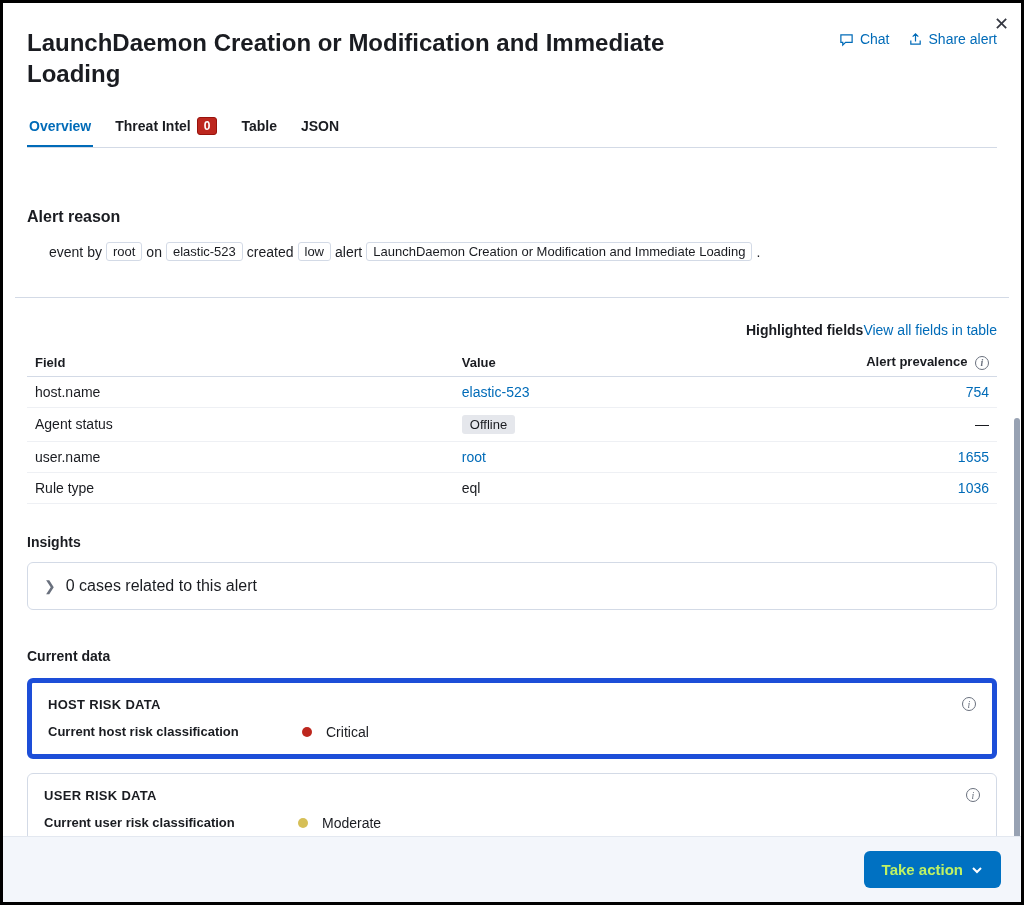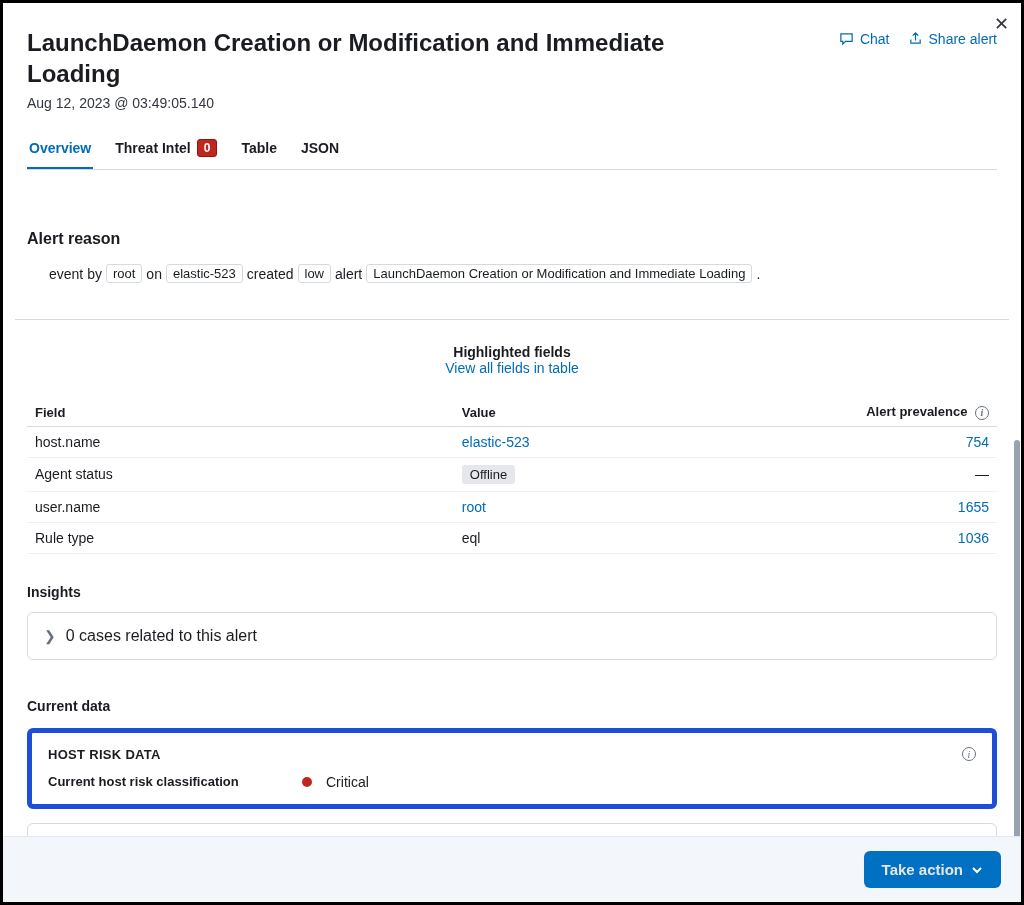--- a/index.html
+++ b/index.html
@@ -4,33 +4,33 @@
 <style>
 * { box-sizing: border-box; margin: 0; padding: 0; }
 body { font-family: -apple-system, BlinkMacSystemFont, "Segoe UI", Helvetica, Arial, sans-serif; background: #fff; color: #1a1c21; width: 1024px; height: 905px; overflow: hidden; position: relative; }
 .frame { border: 3px solid #000; width: 1024px; height: 905px; position: relative; display: flex; flex-direction: column; }
 .close-btn { position: absolute; top: 10px; right: 12px; font-size: 18px; color: #343741; cursor: pointer; background: none; border: none; }
 .header { padding: 24px 24px 0 24px; }
 .header-top { display: flex; justify-content: space-between; align-items: flex-start; }
 .title { font-size: 24px; font-weight: 700; line-height: 1.3; max-width: 700px; }
 .timestamp { font-size: 14px; color: #343741; margin-top: 6px; }
 .header-actions { display: flex; gap: 18px; align-items: center; padding-top: 4px; }
-.header-link { color: #006bb8; font-size: 14px; display: inline-flex; align-items: flex-start; gap: 6px; cursor: pointer; text-decoration: none; }
+.header-link { color: #006bb8; font-size: 14px; display: inline-flex; align-items: flex-end; gap: 6px; cursor: pointer; text-decoration: none; }
 .tabs { display: flex; gap: 20px; border-bottom: 1px solid #d3dae6; margin-top: 18px; }
 .tab { font-size: 14px; font-weight: 700; padding: 10px 2px; cursor: pointer; display: inline-flex; align-items: center; gap: 6px; color: #1a1c21; border-bottom: 2px solid transparent; }
 .tab.active { color: #006bb8; border-bottom-color: #006bb8; }
 .badge-count { background: #bd271e; color: #fff; border-radius: 3px; padding: 0 6px; font-size: 12px; font-weight: 700; height: 18px; display: inline-flex; align-items: center; border: 1px solid #98130c; }
 .content { flex: 1; overflow-y: auto; padding: 0 12px 0 12px; position: relative; }
 .section { padding: 0 12px; }
 .section-title { font-size: 16px; font-weight: 700; margin: 60px 0 16px 0; }
 .reason-line { font-size: 14px; padding-left: 22px; display: flex; flex-wrap: wrap; gap: 4px; align-items: center; }
 .tag { border: 1px solid #d3dae6; border-radius: 3px; padding: 1px 6px; font-size: 13px; background: #fff; }
 .divider { border-top: 1px solid #d3dae6; margin: 36px 0 0 0; }
 .sub-section { padding: 0 12px; }
-.sub-header-row { display: flex; justify-content: flex-end; align-items: center; margin: 24px 0 22px 0; flex-direction: column; }
+.sub-header-row { display: flex; justify-content: flex-end; align-items: center; margin: 24px 0 10px 0; }
 .sub-title { font-size: 14px; font-weight: 700; }
 .link { color: #006bb8; font-size: 14px; cursor: pointer; }
 .table { width: 100%; border-collapse: collapse; font-size: 14px; }
 .table th { text-align: left; font-weight: 700; font-size: 13px; padding: 6px 8px; border-bottom: 1px solid #d3dae6; color: #1a1c21; }
 .table th:last-child { text-align: right; }
 .table td { padding: 7px 8px; border-bottom: 1px solid #eef0f4; }
 .table td:last-child { text-align: right; }
 .table .val-link { color: #006bb8; }
 .badge-offline { background: #e5e7ec; border-radius: 3px; padding: 2px 8px; font-size: 13px; display: inline-block; }
 .info-icon { display: inline-flex; width: 14px; height: 14px; border: 1px solid #69707d; border-radius: 50%; align-items: center; justify-content: center; font-size: 10px; color: #69707d; font-style: italic; font-family: Georgia, serif; margin-left: 4px; vertical-align: middle; }
@@ -40,37 +40,36 @@
 .card { border: 1px solid #d3dae6; border-radius: 6px; padding: 14px 16px; margin-bottom: 14px; position: relative; }
 .card.highlight { border: 5px solid #1d4ed8; border-radius: 6px; }
 .card-header { display: flex; justify-content: space-between; align-items: center; }
 .card-title { font-size: 13px; font-weight: 700; letter-spacing: 0.3px; }
 .card-row { display: flex; align-items: center; gap: 14px; margin-top: 12px; font-size: 14px; }
 .card-label { font-weight: 700; font-size: 13px; width: 240px; }
 .dot { width: 10px; height: 10px; border-radius: 50%; display: inline-block; }
 .dot.critical { background: #bd271e; }
 .dot.moderate { background: #d6bf57; }
 .footer { background: #f3f6fb; border-top: 1px solid #e3e8f0; padding: 14px 20px; display: flex; justify-content: flex-end; }
-.primary-btn { background: #0071c2; color: #e5e5e5; border: none; border-radius: 6px; padding: 10px 18px; font-size: 15px; font-weight: 600; cursor: pointer; display: inline-flex; align-items: center; gap: 8px; }
+.primary-btn { background: #0071c2; color: #bef264; border: none; border-radius: 6px; padding: 10px 18px; font-size: 15px; font-weight: 600; cursor: pointer; display: inline-flex; align-items: center; gap: 8px; }
 .scrollbar-shadow { position: absolute; right: 1px; top: 270px; width: 6px; height: 555px; background: #98a2b3; border-radius: 3px; }
 .icon-svg { width: 15px; height: 15px; }
 </style>
 </head>
 <body>
 
 <div class="frame">
   <button class="close-btn">
     <span>✕</span>
   </button>
 
   <div class="header">
     <div class="header-top">
       <div>
         <h1 class="title">LaunchDaemon Creation or Modification and Immediate Loading</h1>
-        <div class="timestamp">Aug 12, 2023 @ 03:49:05.140</div>
       </div>
       <div class="header-actions">
         <a class="header-link">
           <svg class="icon-svg" viewBox="0 0 16 16" fill="none" stroke="#006bb8" stroke-width="1.3">
               <path d="M2 3 h12 v8 h-7 l-3 3 v-3 h-2 z"></path>
             </svg>
           <span>Chat</span>
         </a>
         <a class="header-link">
           <svg class="icon-svg" viewBox="0 0 16 16" fill="none" stroke="#006bb8" stroke-width="1.3">

